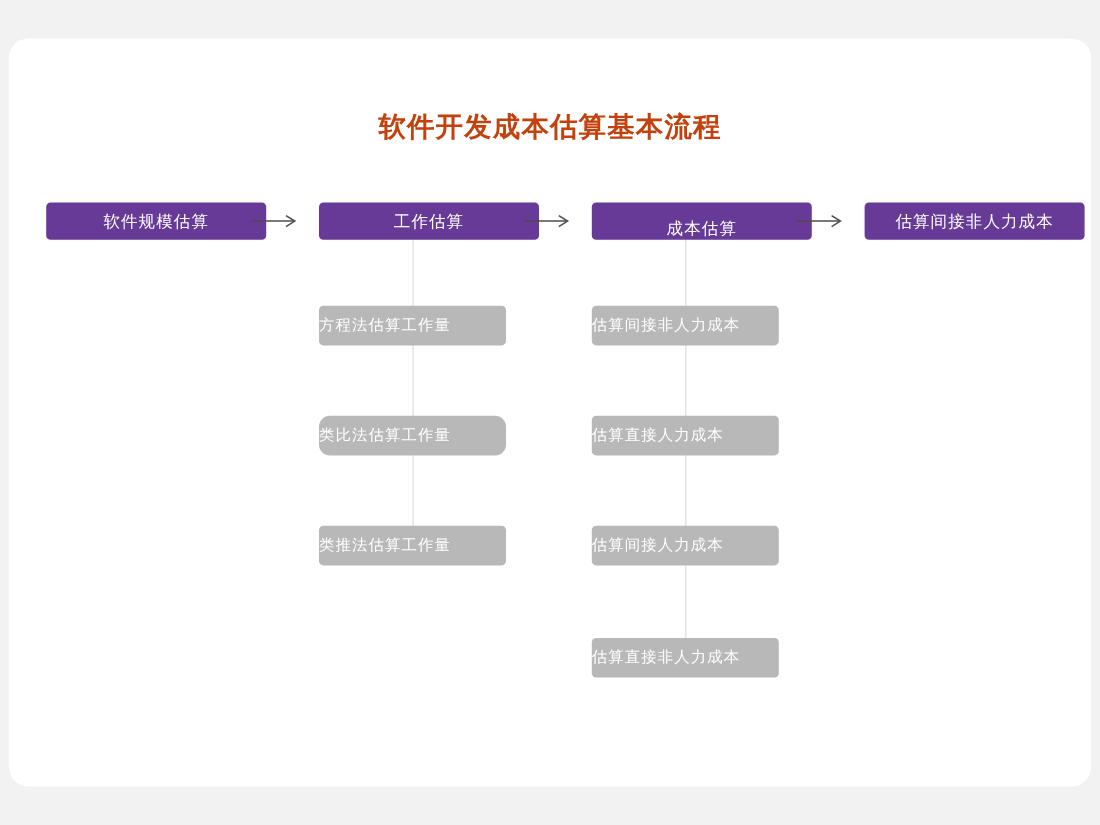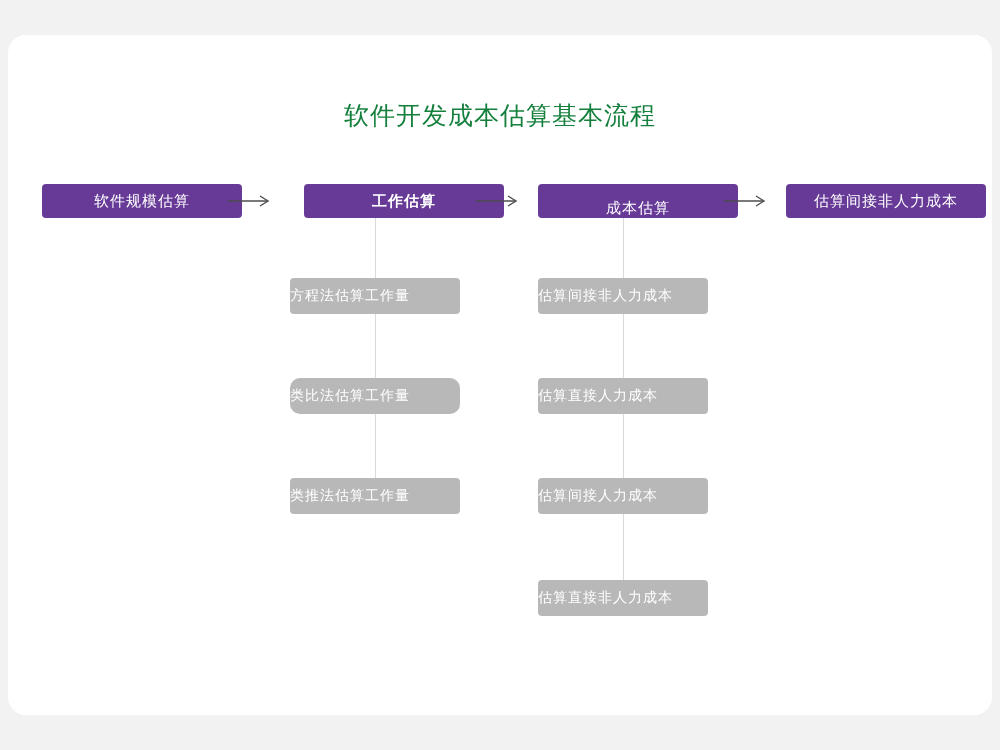--- a/index.html
+++ b/index.html
@@ -26,36 +26,36 @@
     width:984px;height:680px;
     background:var(--card-bg);
     border-radius:18px;
   }
   .title{
     position:absolute;
     left:0;top:64px;
     width:100%;
     text-align:center;
     font-size:25px;
-    font-weight:400;
-    color:#15803d;
+    font-weight:700;
+    color:#c2410c;
     letter-spacing:1px;
   }
   .stage{
     position:absolute;
     width:200px;height:34px;
     background:var(--purple);
     border-radius:4px;
     color:#ffffff;
     font-size:15px;
     display:flex;align-items:center;justify-content:center;
     letter-spacing:1px;
   }
   .s1{left:34px;top:149px;}
-  .s2{left:296px;top:149px;font-weight:bold;}
+  .s2{left:282px;top:149px;}
   .s3{left:530px;top:149px;align-items:flex-end;}
   .s4{left:778px;top:149px;}
   .arrow{
     position:absolute;
     top:160px;
     width:44px;height:12px;
   }
   .a1{left:219px;}
   .a2{left:467px;}
   .a3{left:715px;}

